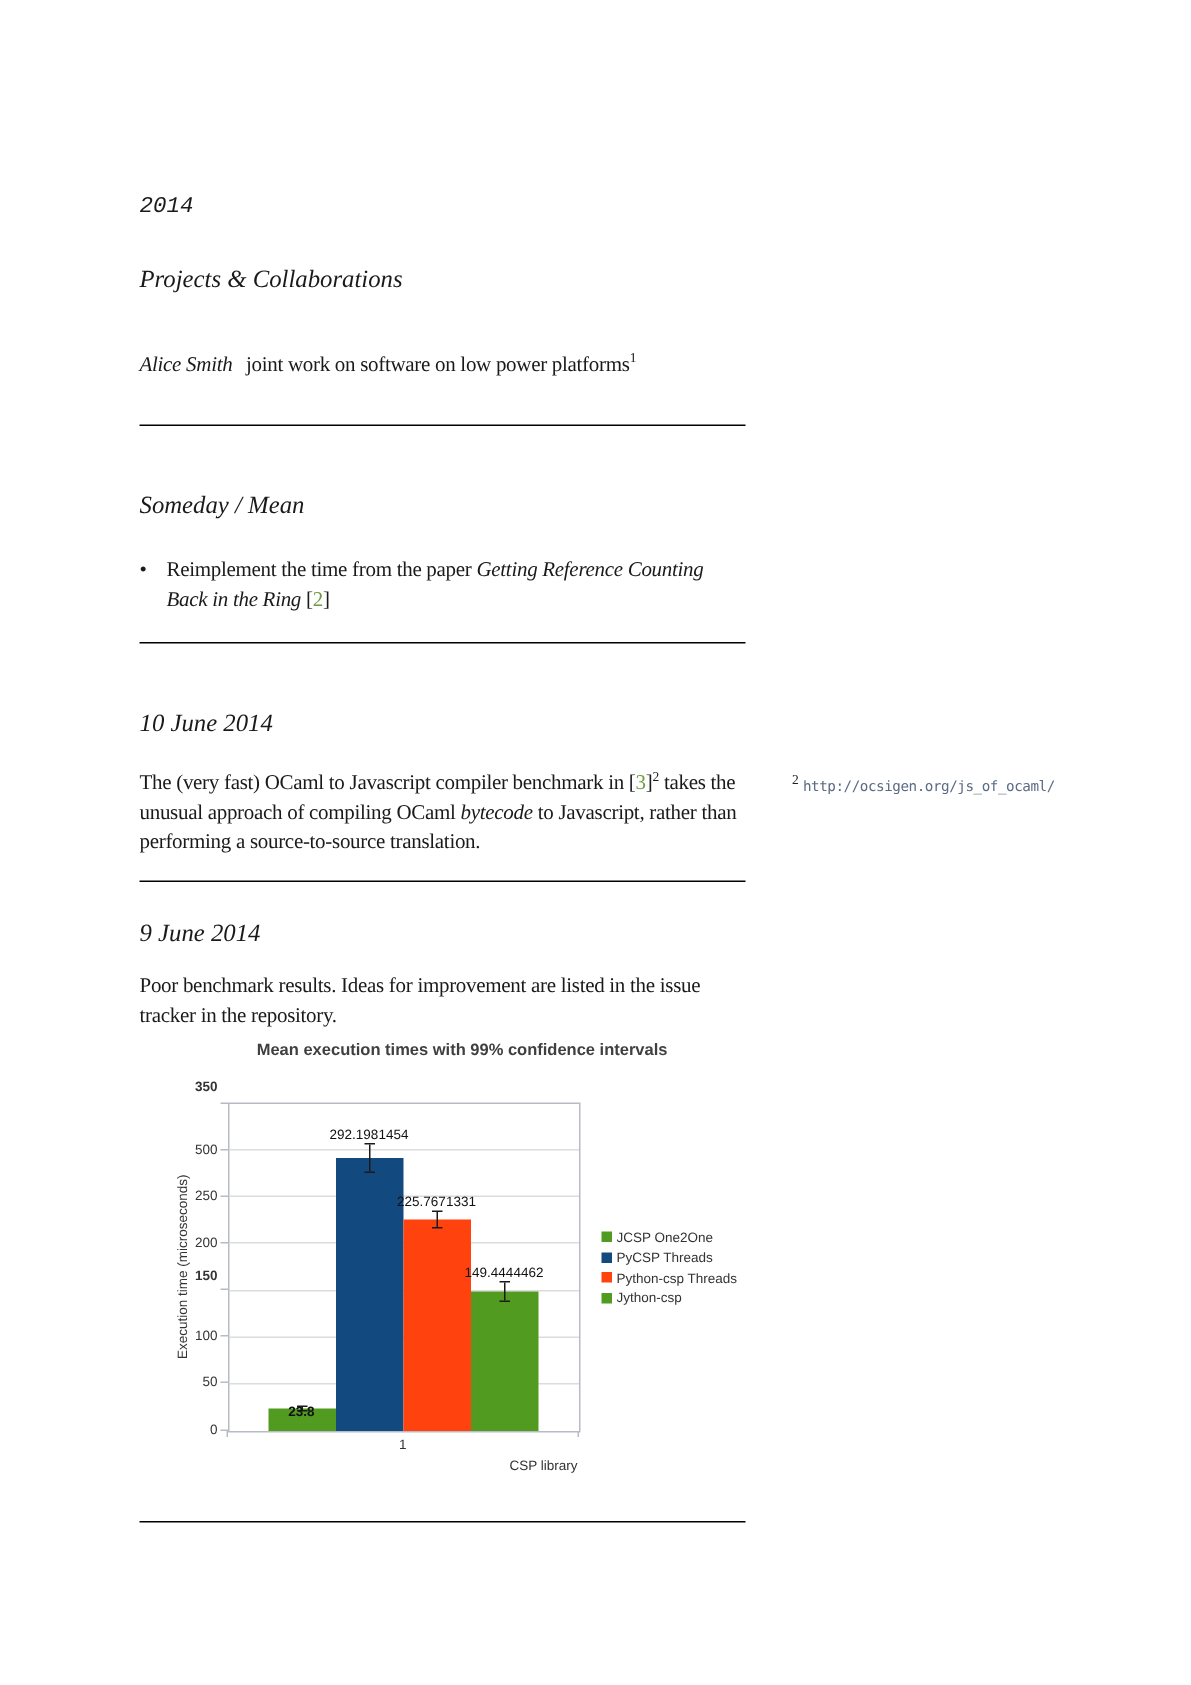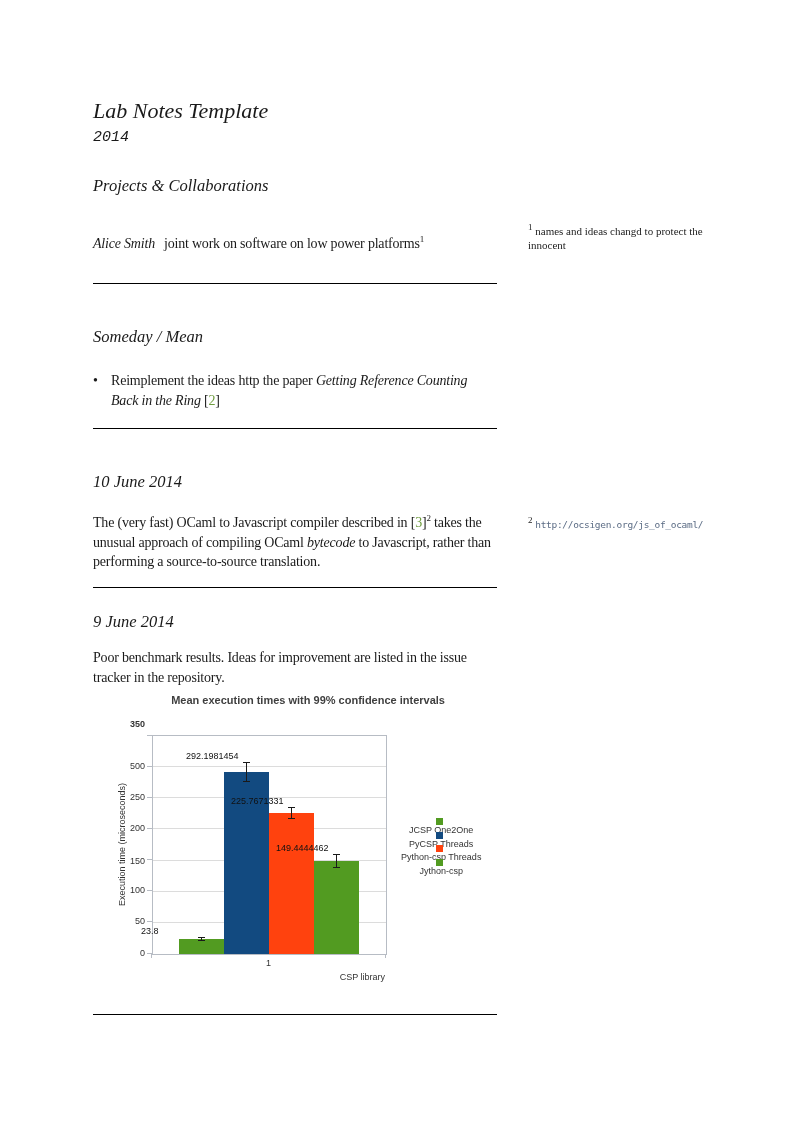--- a/index.html
+++ b/index.html
@@ -30,65 +30,64 @@
   .note-url{font-family:"DejaVu Sans Mono","Liberation Mono",monospace;font-size:9.5px;
             color:#5a6b84;letter-spacing:-0.3px;}
   
   .chart{left:110px;top:692px;width:372px;height:300px;font-family:"Liberation Sans",sans-serif;}
   .chart-title{position:absolute;top:2px;left:55px;width:280px;text-align:right;
                font-size:11px;color:#3f3f3f;font-weight:bold;}
   .plot-area{position:absolute;left:42px;top:43px;width:233px;height:218px;
              border:1px solid #b7bcc4;background:#fff;}
   .gridline{position:absolute;left:0;width:100%;height:1px;background:#dcdcdc;}
   .bar{position:absolute;bottom:0;width:45px;}
-  .bar-label{position:absolute;width:120px;font-size:9px;color:#111;
+  .bar-label{position:absolute;width:120px;text-align:center;font-size:9px;color:#111;
              white-space:nowrap;}
   .err{position:absolute;background:#1a1a1a;}
   .ytick{position:absolute;left:37px;width:5px;height:1px;background:#b7bcc4;}
   .ytick-label{position:absolute;left:6px;width:29px;text-align:right;font-size:9px;color:#333;}
   .xtick{position:absolute;top:262px;width:1px;height:4px;background:#b7bcc4;}
   .xtick-label{position:absolute;left:42px;top:266px;width:233px;text-align:center;
                font-size:9px;color:#333;}
   .x-title{position:absolute;left:42px;top:280px;width:233px;text-align:right;
            font-size:9px;color:#333;}
   .y-title{position:absolute;left:-68px;top:147px;width:160px;height:11px;text-align:center;
            font-size:9px;color:#333;transform:rotate(-90deg);}
   .legend{position:absolute;left:291px;top:126px;}
-  .legend-item{display:flex;align-items:center;height:13.5px;flex-direction:column;}
+  .legend-item{display:flex;align-items:center;height:13.5px;}
   .swatch{width:7px;height:7px;flex:0 0 7px;margin-right:3px;}
   .legend-label{font-size:9px;color:#333;white-space:nowrap;}
 </style>
 </head>
 <body>
 
 <div class="page">
 
-  <div class="abs doc-title">Lab Notes Template</div>
   <div class="abs doc-subtitle">2014</div>
 
   <div class="abs sec-heading h-projects">Projects &amp; Collaborations</div>
 
   <div class="abs collab collab-0 body-text">
     <span class="name">Alice Smith</span><span>joint work on software on low power platforms</span><sup>1</sup>
   </div>
 
   <div class="abs rule rule-1"></div>
 
   <div class="abs sec-heading h-someday">Someday / Mean</div>
 
   <div class="abs bullet-item body-text">
     <span class="bullet-glyph">•</span>
-    <span><span>Reimplement the ideas http the paper </span><span class="paper-title">Getting Reference Counting Back in the Ring</span><span> [</span><span class="cite">2</span><span>]</span></span>
+    <span><span>Reimplement the time from the paper </span><span class="paper-title">Getting Reference Counting Back in the Ring</span><span> [</span><span class="cite">2</span><span>]</span></span>
   </div>
 
   <div class="abs rule rule-2"></div>
 
   <div class="abs sec-heading h-june10">10 June 2014</div>
 
-  <p class="abs body-text p-june10" style="margin:0"><span>The (very fast) OCaml to Javascript compiler described in [</span><span class="cite">3</span><span>]</span><sup>2</sup><span> takes the unusual approach of compiling OCaml </span><span class="emph">bytecode</span><span> to Javascript, rather than performing a source-to-source translation.</span></p>
+  <p class="abs body-text p-june10" style="margin:0"><span>The (very fast) OCaml to Javascript compiler benchmark in [</span><span class="cite">3</span><span>]</span><sup>2</sup><span> takes the unusual approach of compiling OCaml </span><span class="emph">bytecode</span><span> to Javascript, rather than performing a source-to-source translation.</span></p>
 
   <div class="abs rule rule-3"></div>
 
   <div class="abs sec-heading h-june9">9 June 2014</div>
 
   <p class="abs body-text p-june9" style="margin:0">Poor benchmark results. Ideas for improvement are listed in the issue tracker in the repository.</p>
 
   <div class="abs chart">
     <div class="chart-title">Mean execution times with 99% confidence intervals</div>
     <div class="y-title">Execution time (microseconds)</div>
@@ -96,21 +95,21 @@
         <div class="gridline" style="bottom: 31.1429px;"></div>
         <div class="gridline" style="bottom: 62.2857px;"></div>
         <div class="gridline" style="bottom: 93.4286px;"></div>
         <div class="gridline" style="bottom: 124.571px;"></div>
         <div class="gridline" style="bottom: 155.714px;"></div>
         <div class="gridline" style="bottom: 186.857px;"></div>
         <div class="bar" style="left: 26px; height: 15px; background: rgb(82, 155, 33);"></div>
         <div class="err" style="left: 48px; width: 1px; bottom: 14px; height: 2px;"></div>
         <div class="err" style="left: 45px; width: 7px; height: 1px; bottom: 16px;"></div>
         <div class="err" style="left: 45px; width: 7px; height: 1px; bottom: 13px;"></div>
-        <div class="bar-label" style="left: -12px; bottom: 18px;">23.8</div>
+        <div class="bar-label" style="left: -12px; bottom: 8px; font-weight: bold;">23.8</div>
         <div class="bar" style="left: 71px; height: 182px; background: rgb(18, 74, 128);"></div>
         <div class="err" style="left: 93px; width: 1px; bottom: 173.28px; height: 17.44px;"></div>
         <div class="err" style="left: 90px; width: 7px; height: 1px; bottom: 190.72px;"></div>
         <div class="err" style="left: 90px; width: 7px; height: 1px; bottom: 172.28px;"></div>
         <div class="bar-label" style="left: 33px; bottom: 192.72px;">292.1981454</div>
         <div class="bar" style="left: 116px; height: 141px; background: rgb(255, 66, 14);"></div>
         <div class="err" style="left: 138px; width: 1px; bottom: 136.017px; height: 9.96571px;"></div>
         <div class="err" style="left: 135px; width: 7px; height: 1px; bottom: 145.983px;"></div>
         <div class="err" style="left: 135px; width: 7px; height: 1px; bottom: 135.017px;"></div>
         <div class="bar-label" style="left: 78px; bottom: 147.983px;">225.7671331</div>
@@ -142,35 +141,31 @@
           <span class="legend-label">Jython-csp</span>
         </div>
       </div>
   <div class="ytick" style="top: 260.5px;"></div>
       <div class="ytick-label" style="top: 255.5px;">0</div>
       <div class="ytick" style="top: 229.357px;"></div>
       <div class="ytick-label" style="top: 224.357px;">50</div>
       <div class="ytick" style="top: 198.214px;"></div>
       <div class="ytick-label" style="top: 193.214px;">100</div>
       <div class="ytick" style="top: 167.071px;"></div>
-      <div class="ytick-label" style="top: 164px;">150</div>
+      <div class="ytick-label" style="top: 153px; font-weight: bold;">150</div>
       <div class="ytick" style="top: 135.929px;"></div>
       <div class="ytick-label" style="top: 130.929px;">200</div>
       <div class="ytick" style="top: 104.786px;"></div>
       <div class="ytick-label" style="top: 99.7857px;">250</div>
       <div class="ytick" style="top: 73.6429px;"></div>
       <div class="ytick-label" style="top: 68.6429px;">500</div>
       <div class="ytick" style="top: 42.5px;"></div>
       <div class="ytick-label" style="top: 27px; font-weight: bold;">350</div>
     </div>
 
   <div class="abs rule rule-4"></div>
 
-  <aside class="abs sidenote note-1">
-    <sup>1</sup>
-    <span>names and ideas changd to protect the innocent</span>
-  </aside>
   <aside class="abs sidenote note-2">
     <sup>2</sup>
     <span class="note-url">http://ocsigen.org/js_of_ocaml/</span>
   </aside>
 
 </div>
 
 </body></html>

